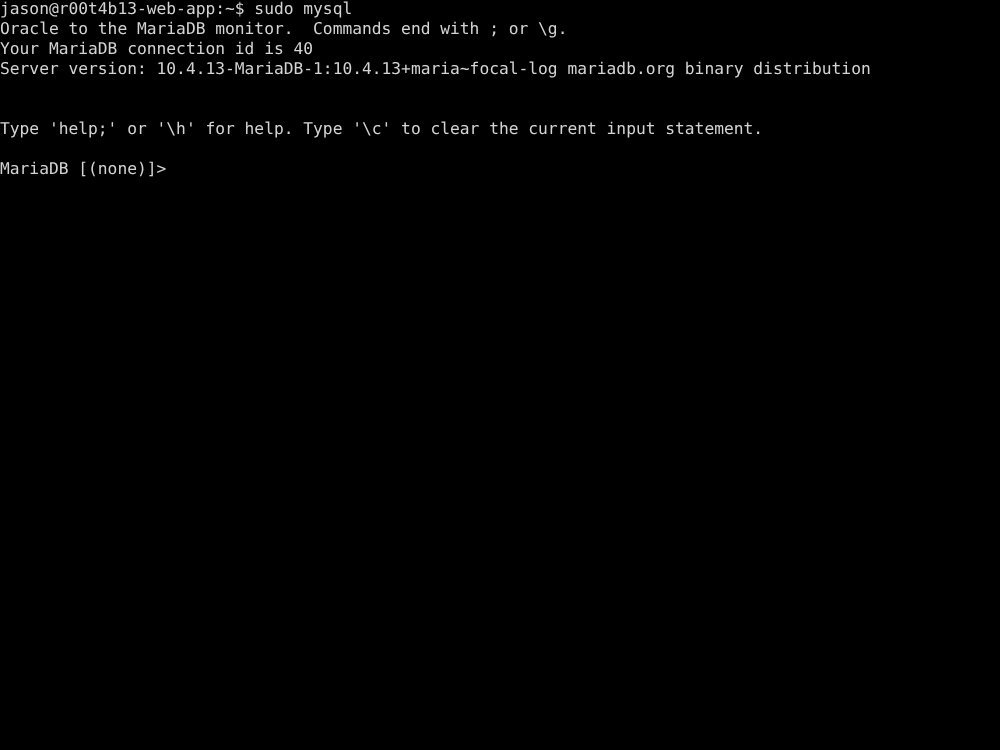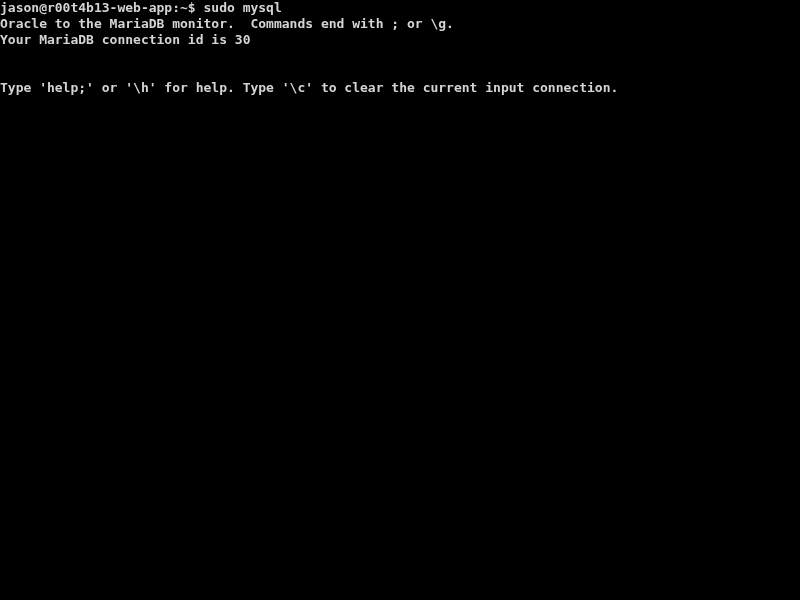--- a/index.html
+++ b/index.html
@@ -9,21 +9,20 @@
     background: #000000;
   }
 
   .terminal {
     position: relative;
     width: 800px;
     height: 600px;
     background: #000000;
     overflow: hidden;
     box-sizing: border-box;
-    font-weight: bold;
   }
 
   .screen {
     position: absolute;
     left: 0;
     top: 0;
     width: 800px;
     height: 600px;
     padding: 0;
     margin: 0;
@@ -56,27 +55,29 @@
 </head>
 <body>
 
 <div class="terminal">
   <div class="screen">
 
     <div class="line">jason@r00t4b13-web-app:~$ sudo mysql</div>
 
     <div class="line">Oracle to the MariaDB monitor.  Commands end with ; or \g.</div>
 
-    <div class="line">Your MariaDB connection id is 30</div>
+    <div class="line">Your MariaDB connection id is 40</div>
 
+    <div class="line">Server version: 10.4.13-MariaDB-1:10.4.13+maria~focal-log mariadb.org binary distribution</div>
 
     <div class="line blank"></div>
 
 
     <div class="line blank"></div>
 
-    <div class="line">Type 'help;' or '\h' for help. Type '\c' to clear the current input connection.</div>
+    <div class="line">Type 'help;' or '\h' for help. Type '\c' to clear the current input statement.</div>
 
     <div class="line blank"></div>
 
+    <div class="line prompt-line">MariaDB [(none)]&gt; </div>
 
   </div>
 </div>
 
 </body></html>

